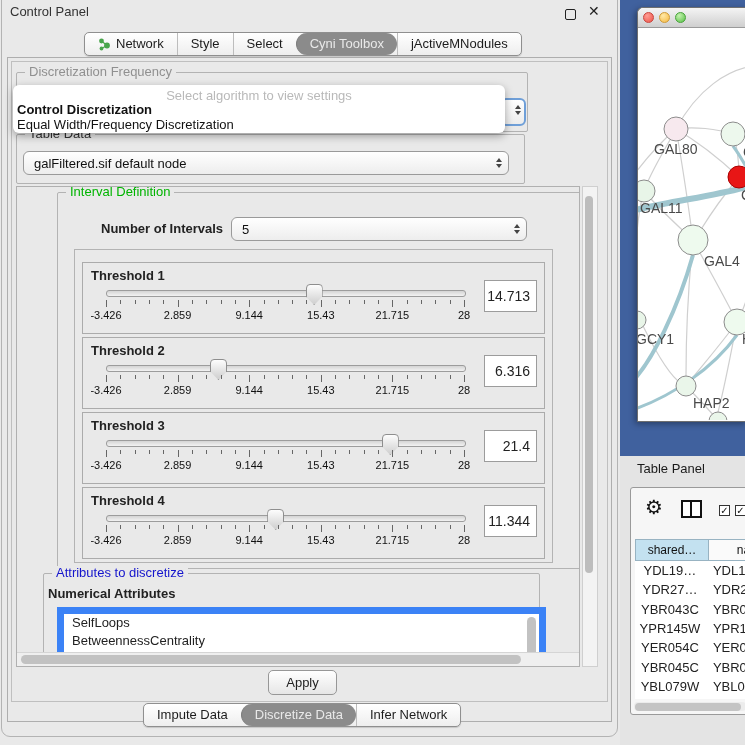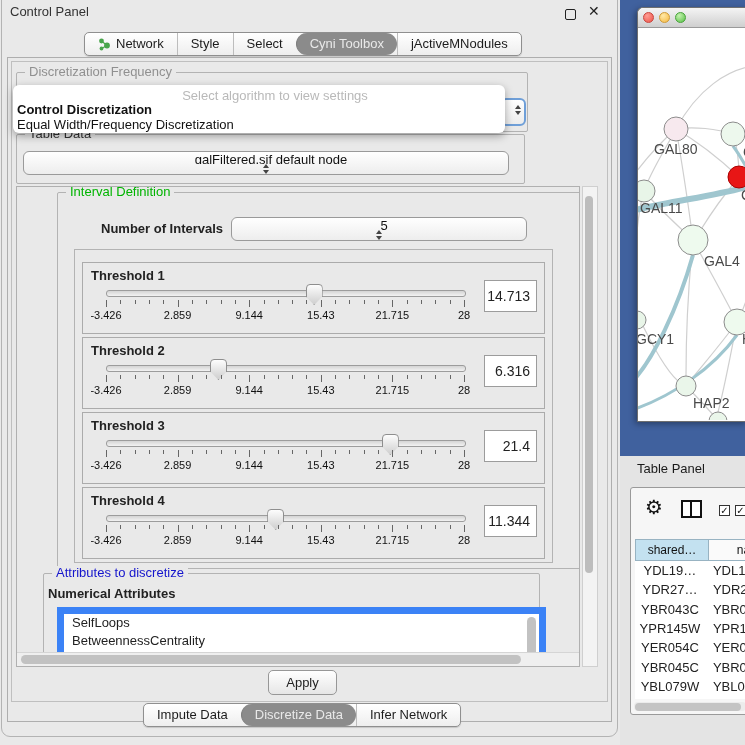--- a/index.html
+++ b/index.html
@@ -25,30 +25,30 @@
   
   .main-panel{position:absolute;left:7px;top:57px;width:603px;height:663px;border:1px solid #aeaeae;}
   .content-panel{position:absolute;left:11px;top:61px;width:595px;height:639px;border:1px solid #bfbfbf;}
   .groupbox{position:absolute;border:1px solid #b3b3b3;border-radius:2px;}
   .grouptitle{position:absolute;left:8px;top:-8px;background:#e9e9e9;padding:0 4px;font-size:13px;line-height:14px;}
   .gt-green{color:#00b400;}
   .gt-blue{color:#1414cc;}
   .gt-gray{color:#909090;}
   
   .combo{position:absolute;display:flex;align-items:center;height:24px;border:1px solid #9a9a9a;border-radius:6px;
-    background:linear-gradient(#ffffff,#ededed);box-sizing:border-box;flex-direction:column;}
+    background:linear-gradient(#ffffff,#ededed);box-sizing:border-box;}
   .combo .val{flex:1;padding-left:10px;font-size:13px;color:#111;overflow:hidden;white-space:nowrap;}
   .combo .stepper{width:18px;display:flex;flex-direction:column;align-items:center;justify-content:center;gap:2px;}
   .tri-up{width:0;height:0;border-left:3.5px solid transparent;border-right:3.5px solid transparent;border-bottom:4.5px solid #444;}
   .tri-dn{width:0;height:0;border-left:3.5px solid transparent;border-right:3.5px solid transparent;border-top:4.5px solid #444;}
   
   #algo-group{left:16px;top:72px;width:510px;height:58px;}
   #algo-popup{position:absolute;left:13px;top:85px;width:492px;height:48px;background:#fff;border-radius:6px;
     box-shadow:0 3px 9px rgba(0,0,0,.35);z-index:50;}
-  #algo-popup .prompt{position:absolute;left:0;top:3px;width:100%;text-align:center;font-size:13px;color:#b9b9b9;padding-left:16px;}
+  #algo-popup .prompt{position:absolute;left:0;top:3px;width:100%;text-align:center;font-size:13px;color:#b9b9b9;}
   #algo-popup .opt{position:absolute;left:4px;font-size:13px;color:#111;white-space:nowrap;}
   #combo-sliver{position:absolute;left:500px;top:98px;width:26px;height:28px;border:2px solid #6f9fd8;
     border-radius:6px;background:linear-gradient(#fff,#ececec);z-index:40;box-sizing:border-box;}
   #table-data-group{left:16px;top:134px;width:507px;height:48px;}
   #table-data-combo{left:6px;top:16px;width:486px;}
   
   #viewport{position:absolute;left:16px;top:186px;width:562px;height:479px;border:1px solid #b0b0b0;
     overflow:hidden;background:#e9e9e9;}
   #vscroll{position:absolute;left:582px;top:186px;width:14px;height:479px;background:#f3f3f3;border:1px solid #cfcfcf;}
   #vscroll .thumb{position:absolute;left:2px;top:9px;width:8px;height:377px;border-radius:5px;background:#bdbdbd;}

